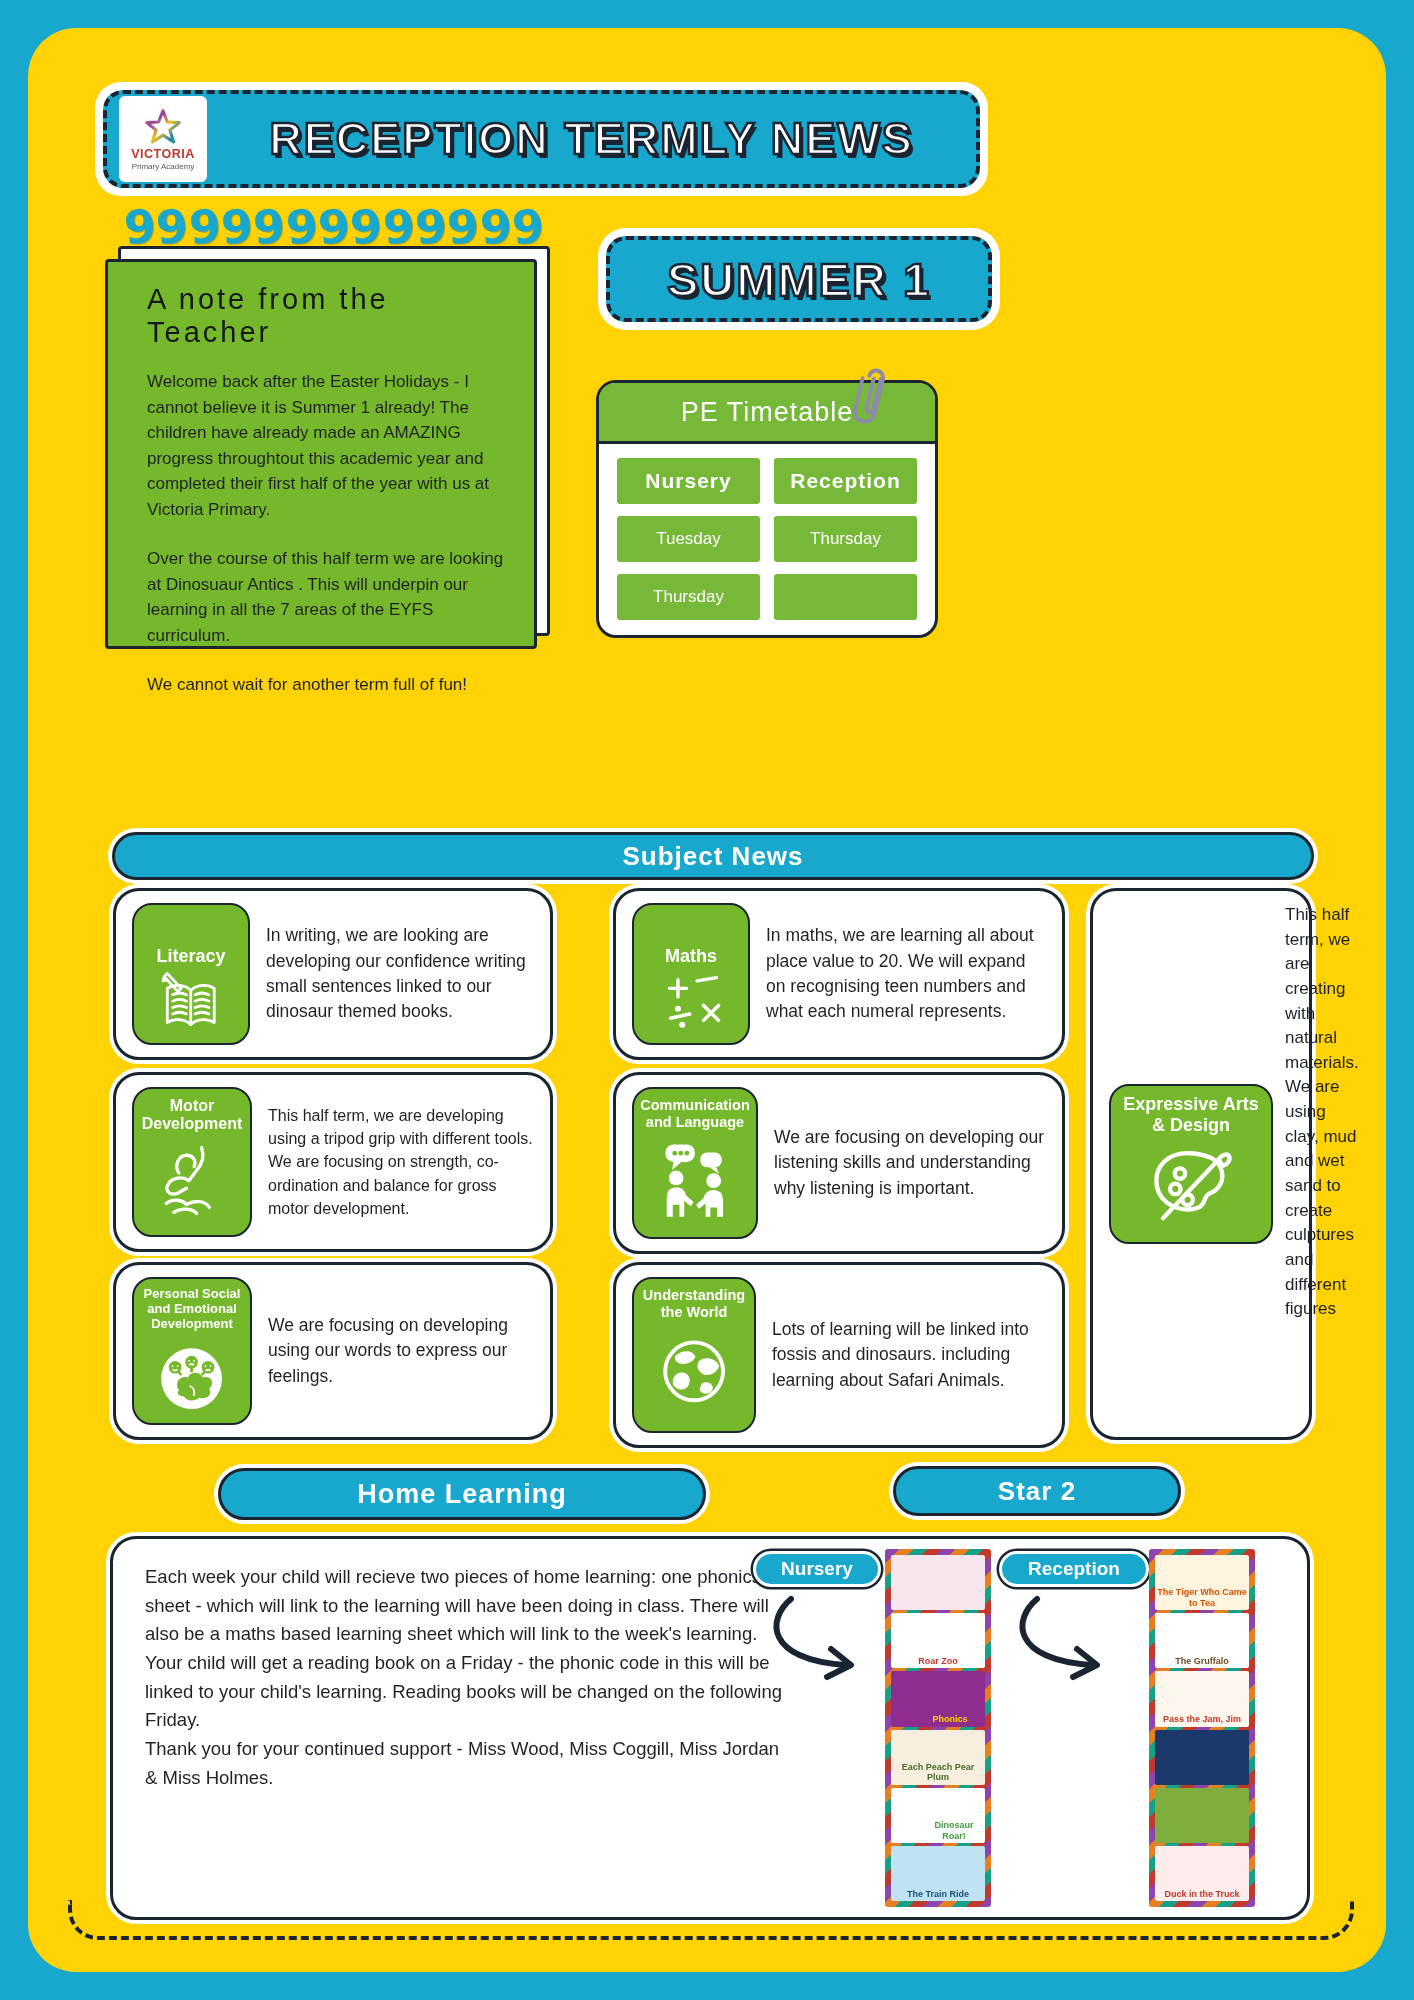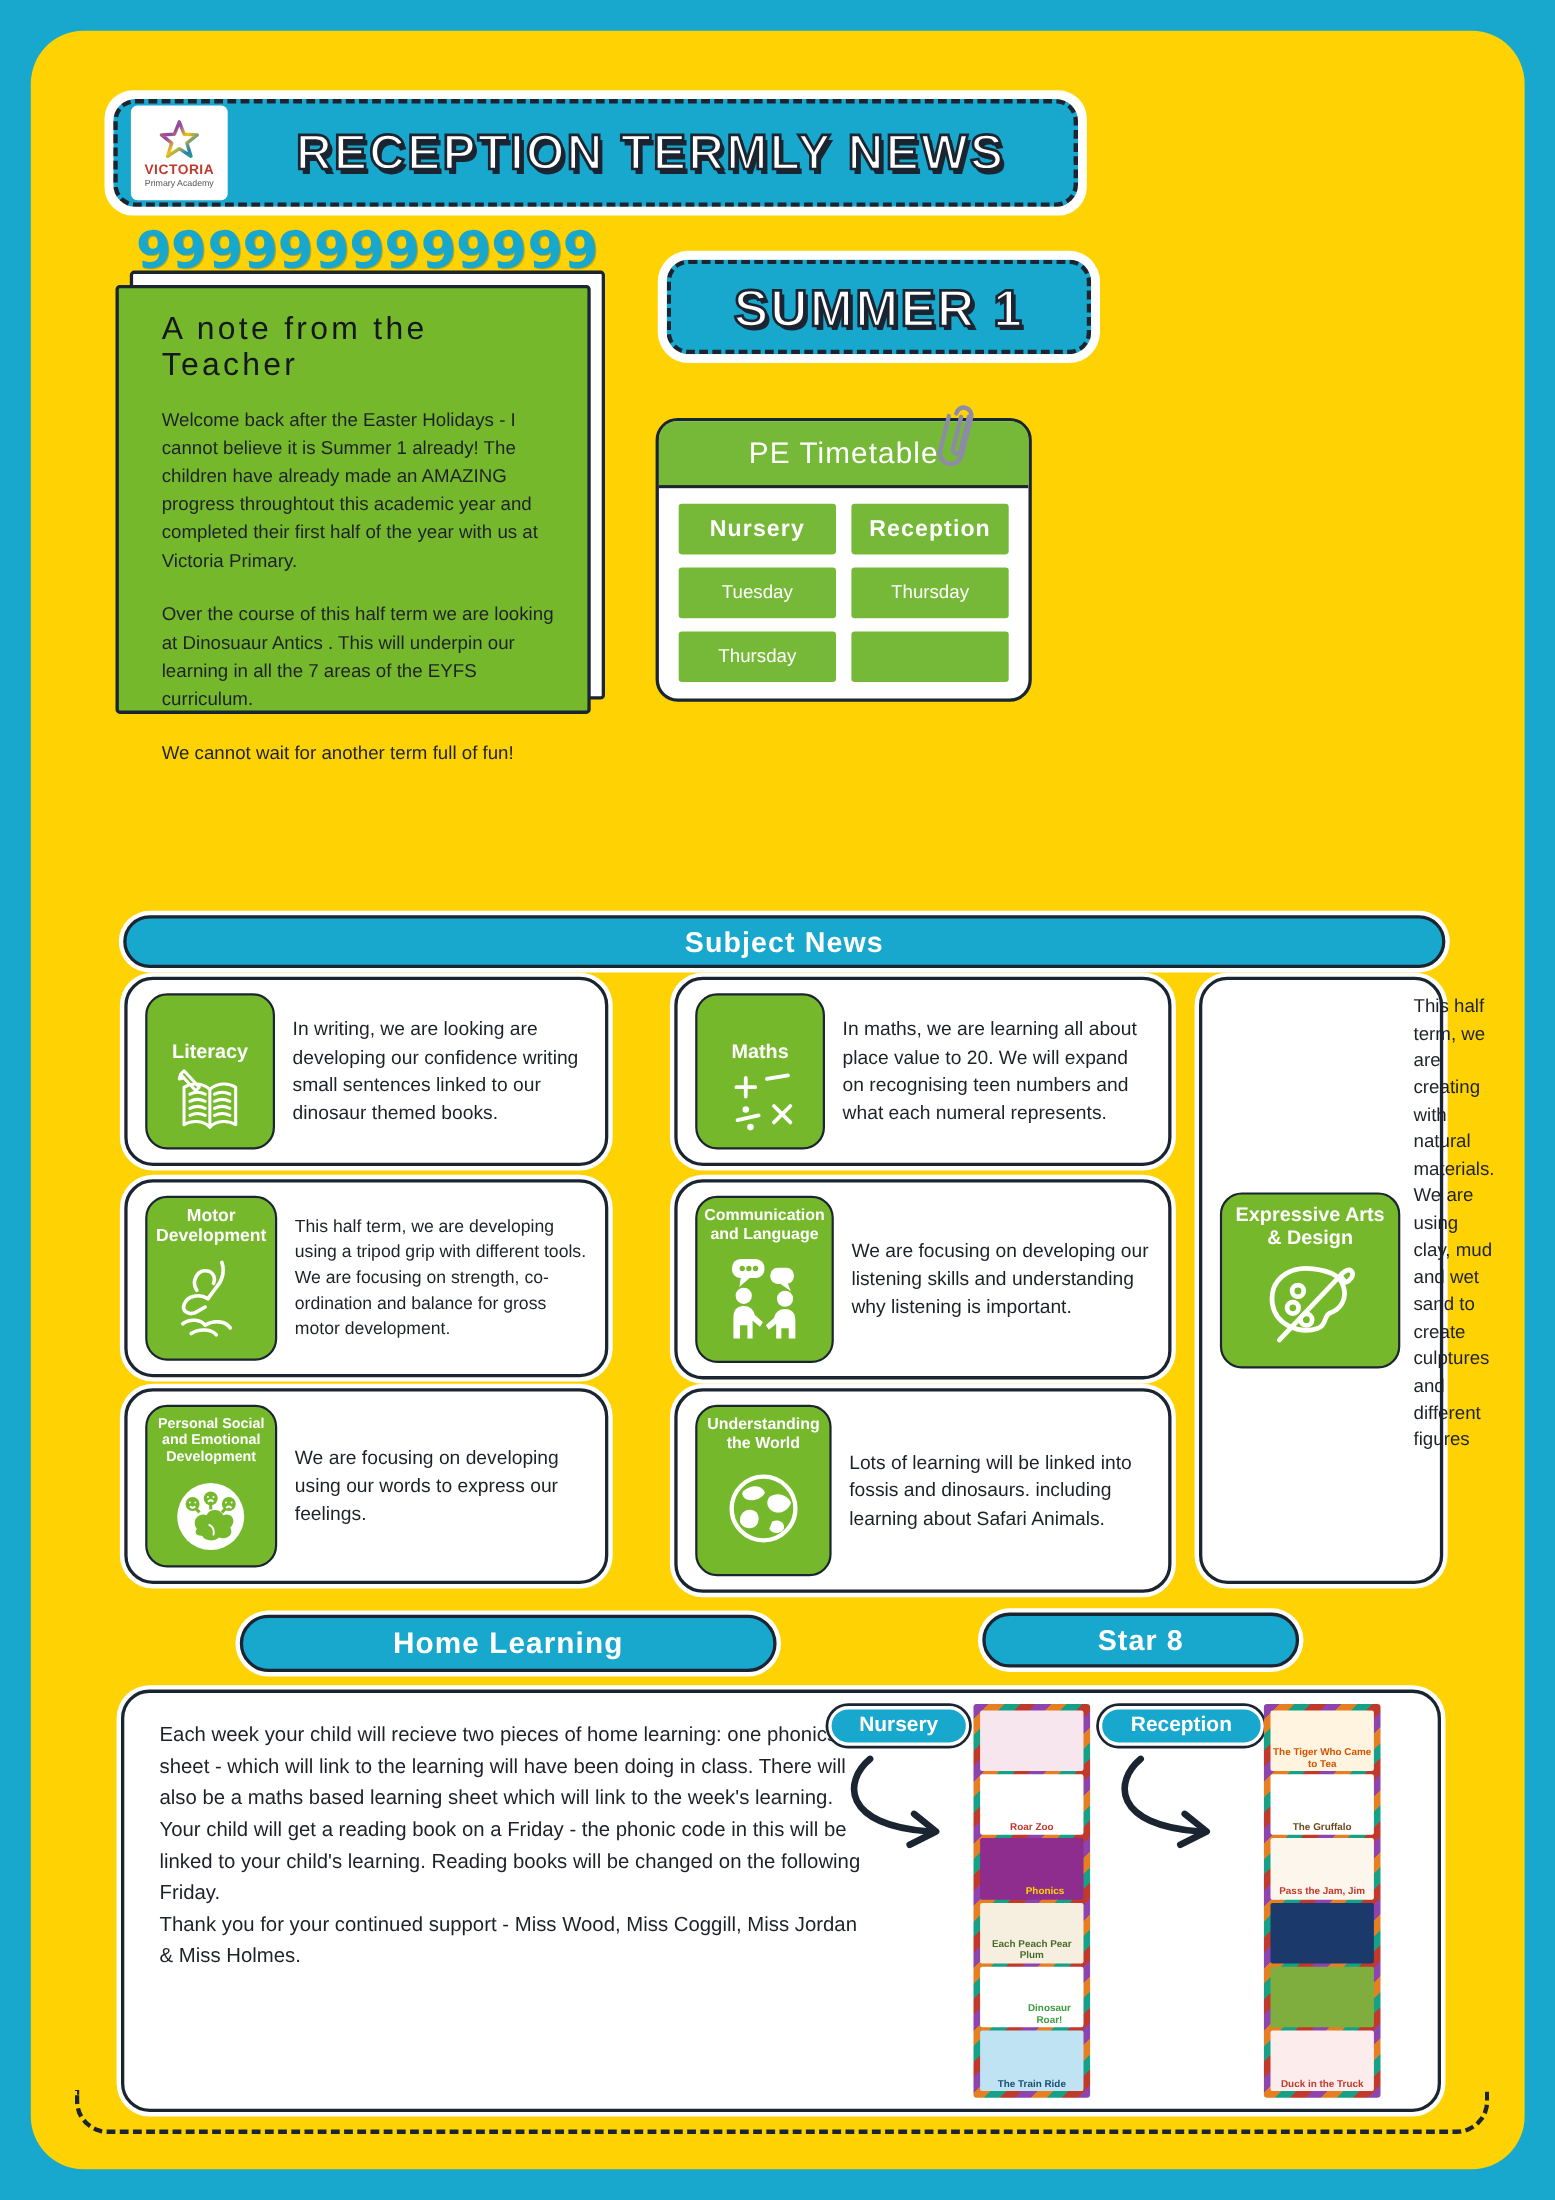--- a/index.html
+++ b/index.html
@@ -306,21 +306,21 @@
           <path d="M36 24 C42 20 49 23 51 28 C49 34 42 37 37 33 C34 30 34 27 36 24 Z"></path>
           <path d="M21 33 C27 32 30 37 28 42 C26 47 19 47 16 42 C15 38 17 34 21 33 Z"></path>
           <path d="M38 41 C43 39 47 42 46 46 C44 50 38 50 36 46 Z"></path>
         </g>
       </svg>
     </div>
     <p class="card-text">Lots of learning will be linked into fossis and dinosaurs. including learning about Safari Animals.</p>
   </section>
 
   <div class="banner home">Home Learning</div>
-  <div class="banner star">Star 8</div>
+  <div class="banner star">Star 2</div>
 
   <section class="bottom-card">
     <div class="hl-text">
       <p>Each week your child will recieve two pieces of home learning: one phonics sheet - which will link to the learning will have been doing in class. There will also be a maths based learning sheet which will link to the week's learning. Your child will get a reading book on a Friday - the phonic code in this will be linked to your child's learning. Reading books will be changed on the following Friday.</p>
       <p>Thank you for your continued support -  Miss Wood, Miss Coggill, Miss Jordan &amp; Miss Holmes.</p>
     </div>
 
     <div class="mini-pill nursery">Nursery</div>
     <div class="mini-pill reception">Reception</div>
 

